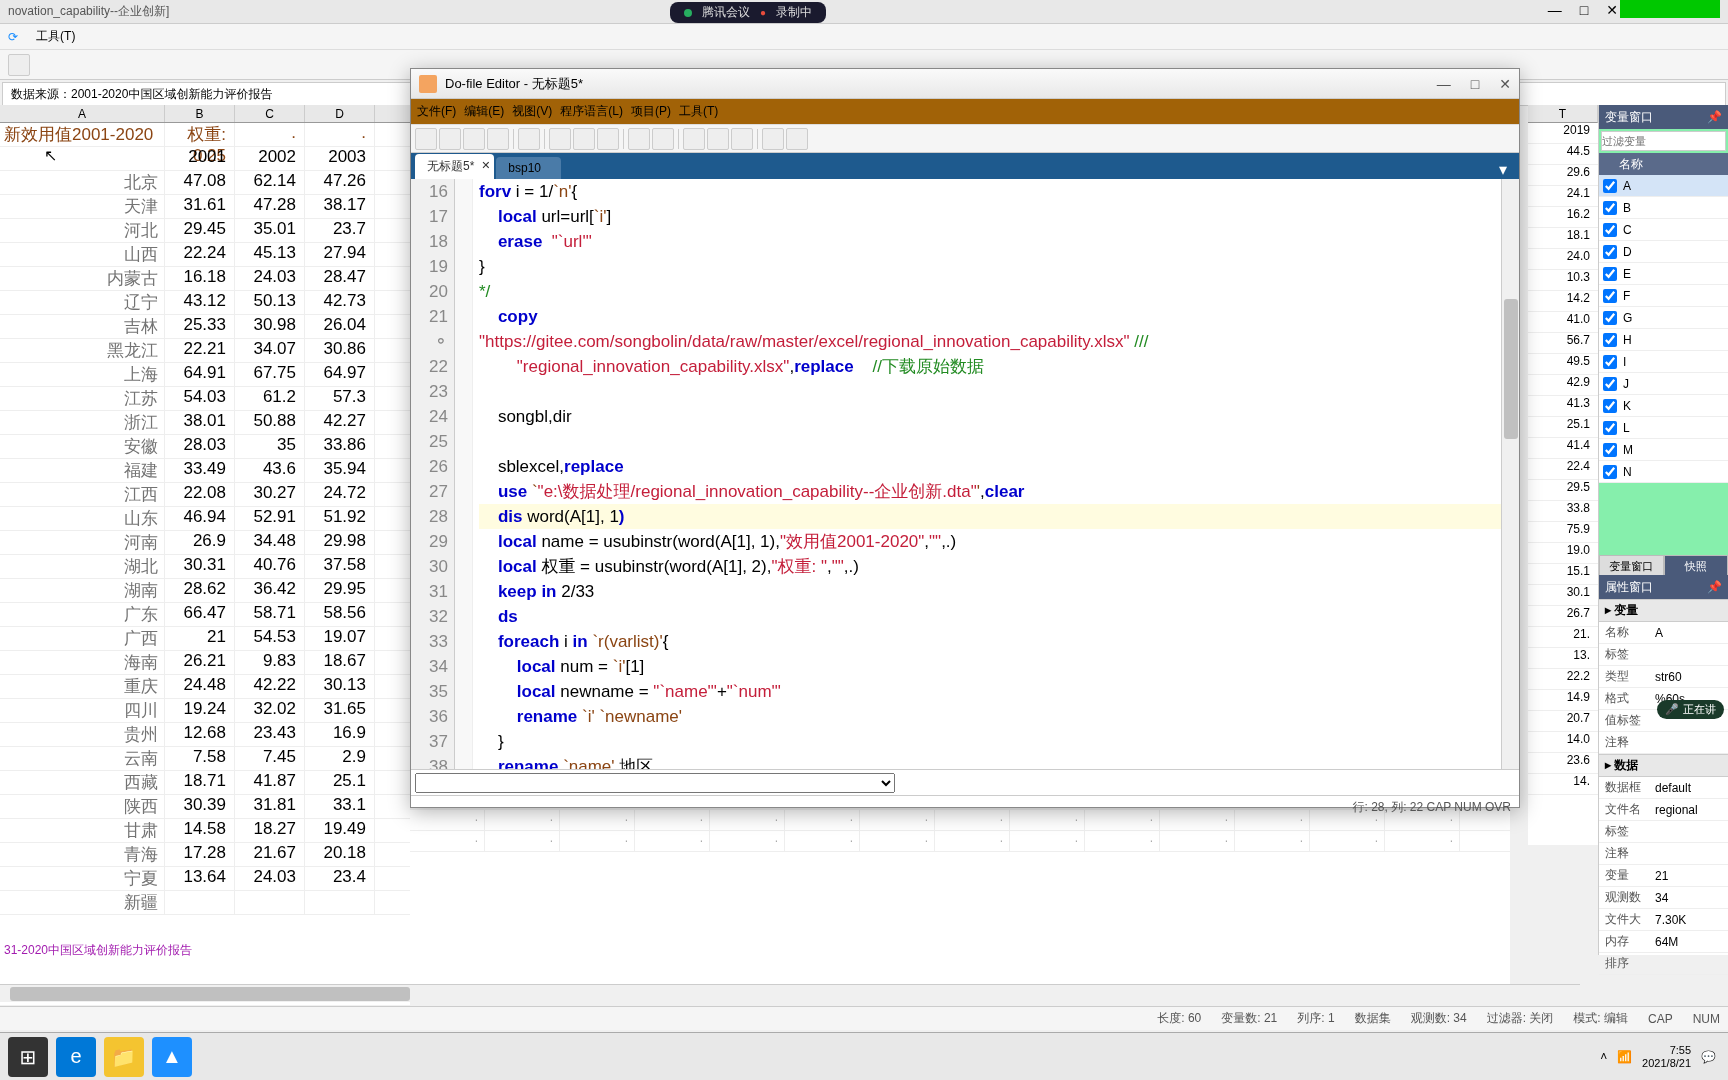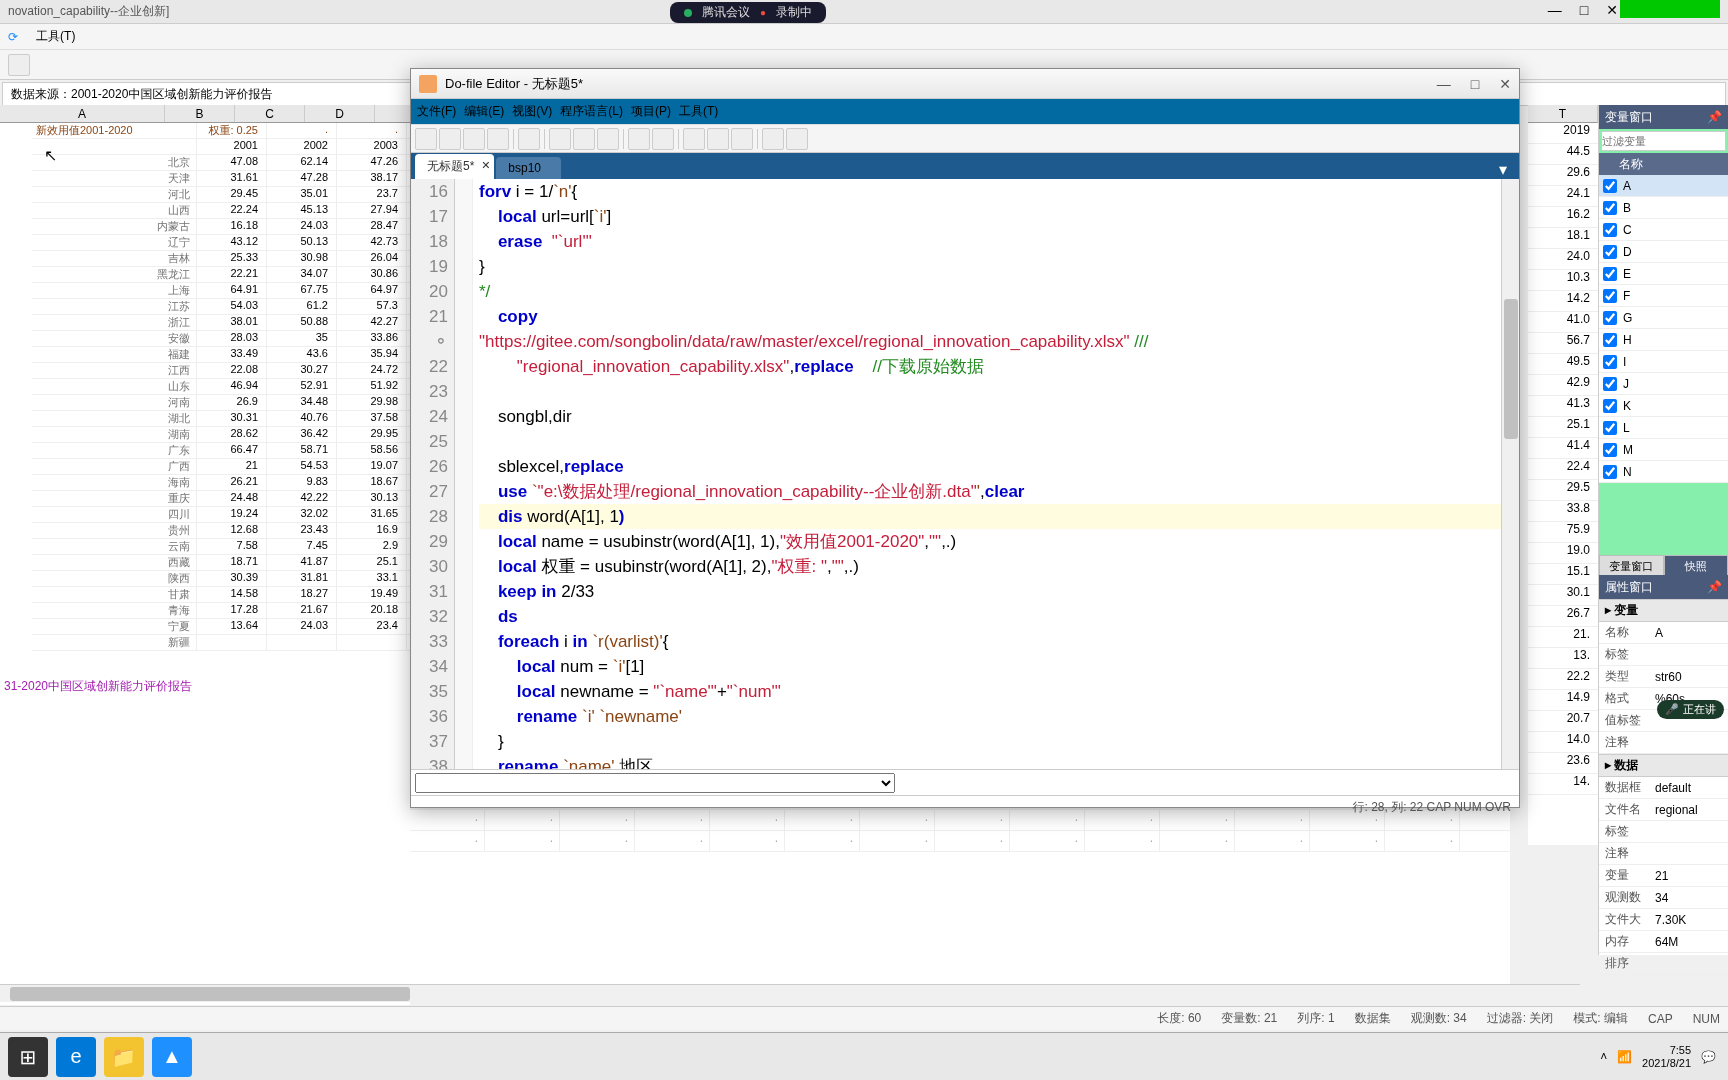--- a/index.html
+++ b/index.html
@@ -22,33 +22,33 @@
 
 
 .source-bar { height: 24px; background: #fff; border: 1px solid #ccc; margin: 2px; padding: 2px 8px; font-size: 12px; display: flex; align-items: center; }
 .spreadsheet { position: absolute; left: 0; top: 105px; width: 410px; height: 900px; background: #fff; }
 .col-headers { display: flex; background: #e8e8e8; border-bottom: 1px solid #999; height: 18px; }
 .col-h { border-right: 1px solid #ccc; text-align: center; font-size: 12px; line-height: 18px; }
 .col-a { width: 165px; }
 .col-b { width: 70px; }
 .col-c { width: 70px; }
 .col-d { width: 70px; }
-.sheet-row { display: flex; height: 16px; border-bottom: 1px solid #eee; font-size: 11px; margin-left: 32px; }
+.sheet-row { display: flex; height: 24px; border-bottom: 1px solid #eee; font-size: 17px; }
 .cell-a { width: 165px; padding-right: 6px; text-align: right; color: #737373; border-right: 1px solid #eee; }
 .cell-num { width: 70px; text-align: right; padding-right: 8px; border-right: 1px solid #eee; }
 .header-row .cell-a { color: #8B4513; text-align: left; padding-left: 4px; }
 .header-row .cell-num { color: #8B4513; }
 .bottom-label { color: #a21caf; font-size: 12px; padding: 2px 4px; margin-top: 25px; }
 
 
 .dofile-window { position: absolute; left: 410px; top: 68px; width: 1110px; height: 740px; background: #fff; border: 1px solid #888; box-shadow: 0 4px 20px rgba(0,0,0,0.3); }
 .dofile-titlebar { height: 30px; background: linear-gradient(#fafafa,#e8e8e8); display: flex; align-items: center; padding: 4px 8px; font-size: 13px; border-bottom: 1px solid #ccc; }
 .dofile-titlebar .icon { width: 18px; height: 18px; background: #f4a460; margin-right: 8px; border-radius: 2px; }
 .dofile-win-controls { margin-left: auto; display: flex; gap: 20px; font-size: 14px; color: #555; }
-.dofile-menubar { height: 26px; background: #0369a1; display: flex; align-items: center; padding: 0 6px; gap: 8px; font-size: 12px; border-bottom: 1px solid #ddd; }
+.dofile-menubar { height: 26px; background: #a16207; display: flex; align-items: center; padding: 0 6px; gap: 8px; font-size: 12px; border-bottom: 1px solid #ddd; }
 .dofile-toolbar { height: 28px; background: #f5f5f5; display: flex; align-items: center; padding: 0 4px; gap: 2px; border-bottom: 1px solid #ccc; }
 .tb-btn { width: 22px; height: 22px; background: #eee; border: 1px solid #ccc; border-radius: 2px; }
 .tb-sep { width: 1px; height: 20px; background: #ccc; margin: 0 2px; }
 
 
 .tab-strip { height: 26px; background: #1e5a8e; display: flex; align-items: flex-end; padding: 0 4px; }
 .tab { padding: 4px 20px 4px 12px; font-size: 12px; border-radius: 4px 4px 0 0; margin-right: 2px; position: relative; }
 .tab.active { background: #fff; color: #333; }
 .tab.inactive { background: #4a7ba8; color: #000000; }
 .tab-close { position: absolute; right: 4px; top: 5px; font-size: 11px; }

